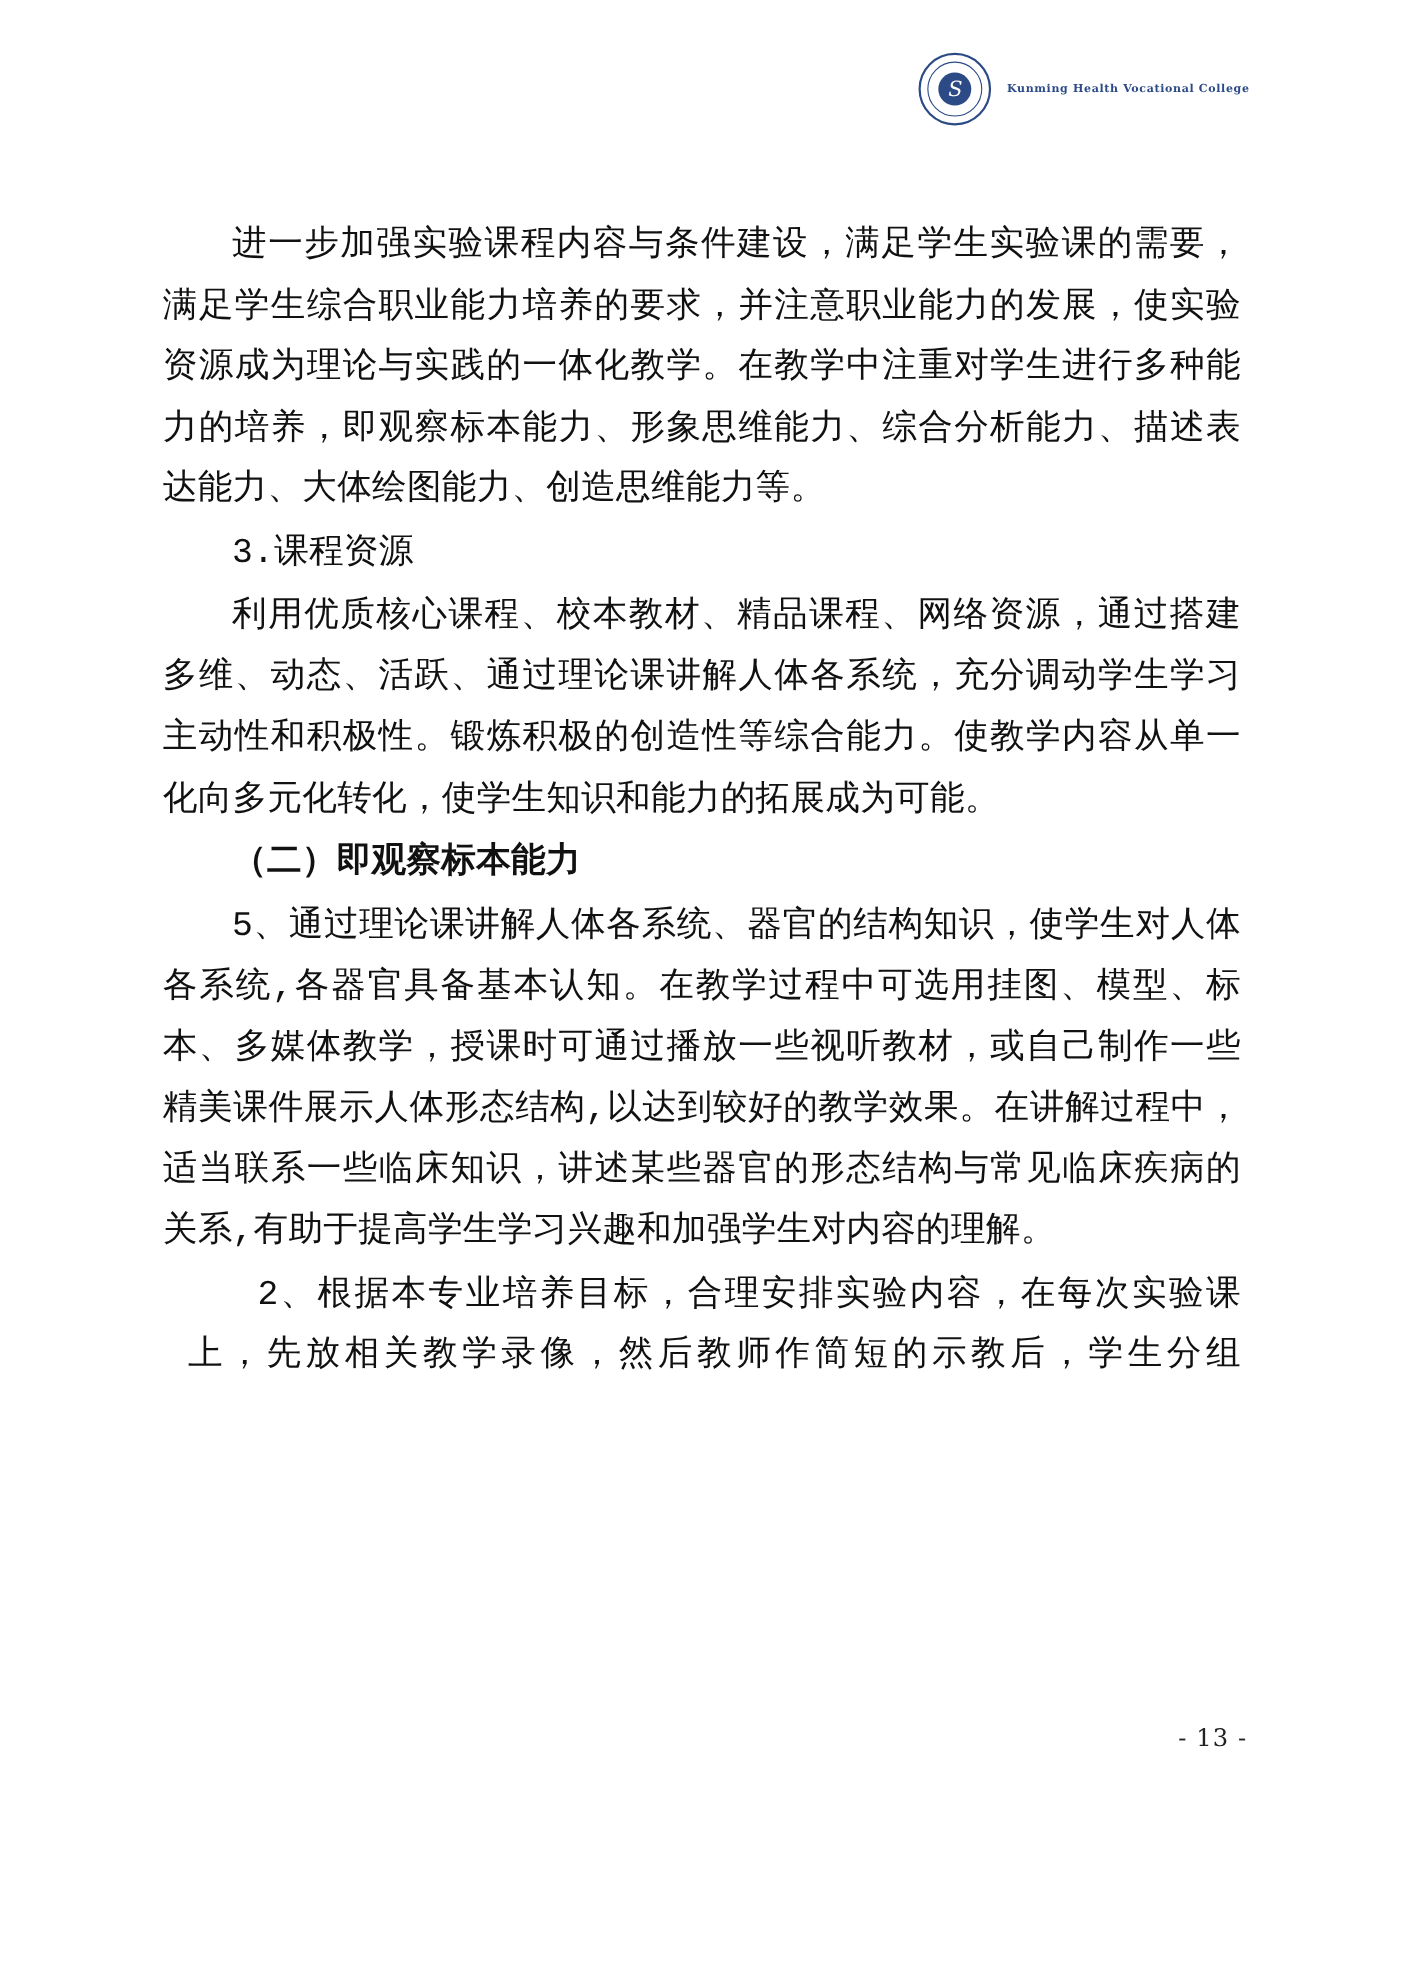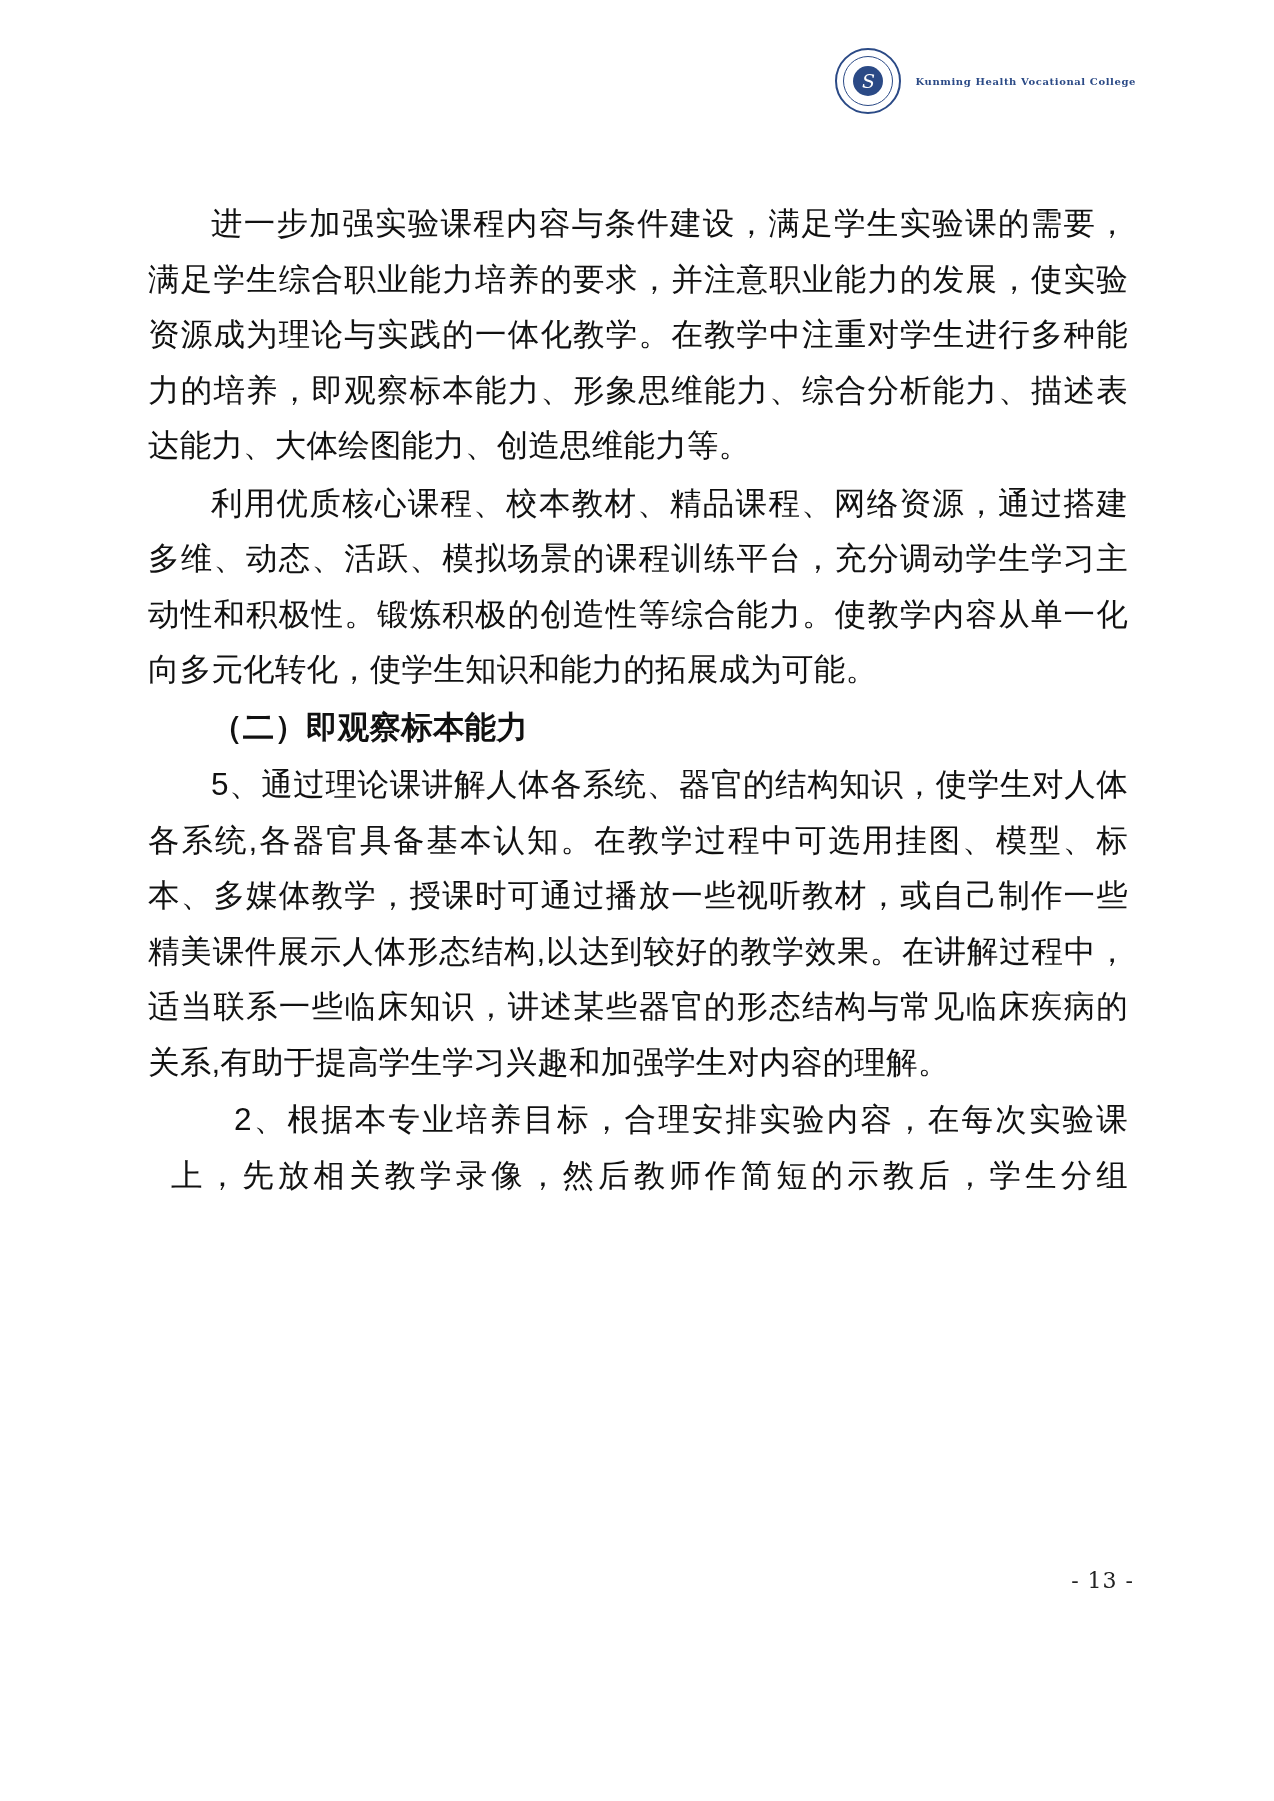--- a/index.html
+++ b/index.html
@@ -102,21 +102,21 @@
     width: 980px;
   }
   p.para {
     margin: 0 0 2px 0;
     font-size: 31.5px;
     line-height: 55.5px;
     text-align: justify;
     text-align-last: left;
     text-justify: inter-ideograph;
     letter-spacing: 0.2px;
-    font-family: Liberation Sans, sans-serif;
+    font-family: Liberation Mono, monospace;
     color: #111111;
   }
   p.indent {
     text-indent: 63px;
   }
   p.heading {
     font-weight: bold;
     text-indent: 63px;
   }
   p.last-full {
@@ -144,21 +144,22 @@
     <div class="seal">
       <div class="seal-core">S</div>
     </div>
     <div class="brand">
       <div class="brand-en">Kunming Health Vocational College</div>
     </div>
   </div>
 
   <div class="content">
     <p class="para indent">进一步加强实验课程内容与条件建设，满足学生实验课的需要，满足学生综合职业能力培养的要求，并注意职业能力的发展，使实验资源成为理论与实践的一体化教学。在教学中注重对学生进行多种能力的培养，即观察标本能力、形象思维能力、综合分析能力、描述表达能力、大体绘图能力、创造思维能力等。</p>
-    <p class="para indent">利用优质核心课程、校本教材、精品课程、网络资源，通过搭建多维、动态、活跃、模拟场景的课程训练平台，充分调动学生学习主动性和积极性。锻炼积极的创造性等综合能力。使教学内容从单一化向多元化转化，使学生知识和能力的拓展成为可能。</p>
+    <p class="para indent">3.课程资源</p>
+    <p class="para indent">利用优质核心课程、校本教材、精品课程、网络资源，通过搭建多维、动态、活跃、通过理论课讲解人体各系统，充分调动学生学习主动性和积极性。锻炼积极的创造性等综合能力。使教学内容从单一化向多元化转化，使学生知识和能力的拓展成为可能。</p>
     <p class="para heading">（二）即观察标本能力</p>
     <p class="para indent">5、通过理论课讲解人体各系统、器官的结构知识，使学生对人体各系统,各器官具备基本认知。在教学过程中可选用挂图、模型、标本、多媒体教学，授课时可通过播放一些视听教材，或自己制作一些精美课件展示人体形态结构,以达到较好的教学效果。在讲解过程中，适当联系一些临床知识，讲述某些器官的形态结构与常见临床疾病的关系,有助于提高学生学习兴趣和加强学生对内容的理解。</p>
     <p class="para indent last-full">2、根据本专业培养目标，合理安排实验内容，在每次实验课上，先放相关教学录像，然后教师作简短的示教后，学生分组</p>
   </div>
 
   <div class="page-number">- 13 -</div>
 
 </div>
 
 </body></html>

